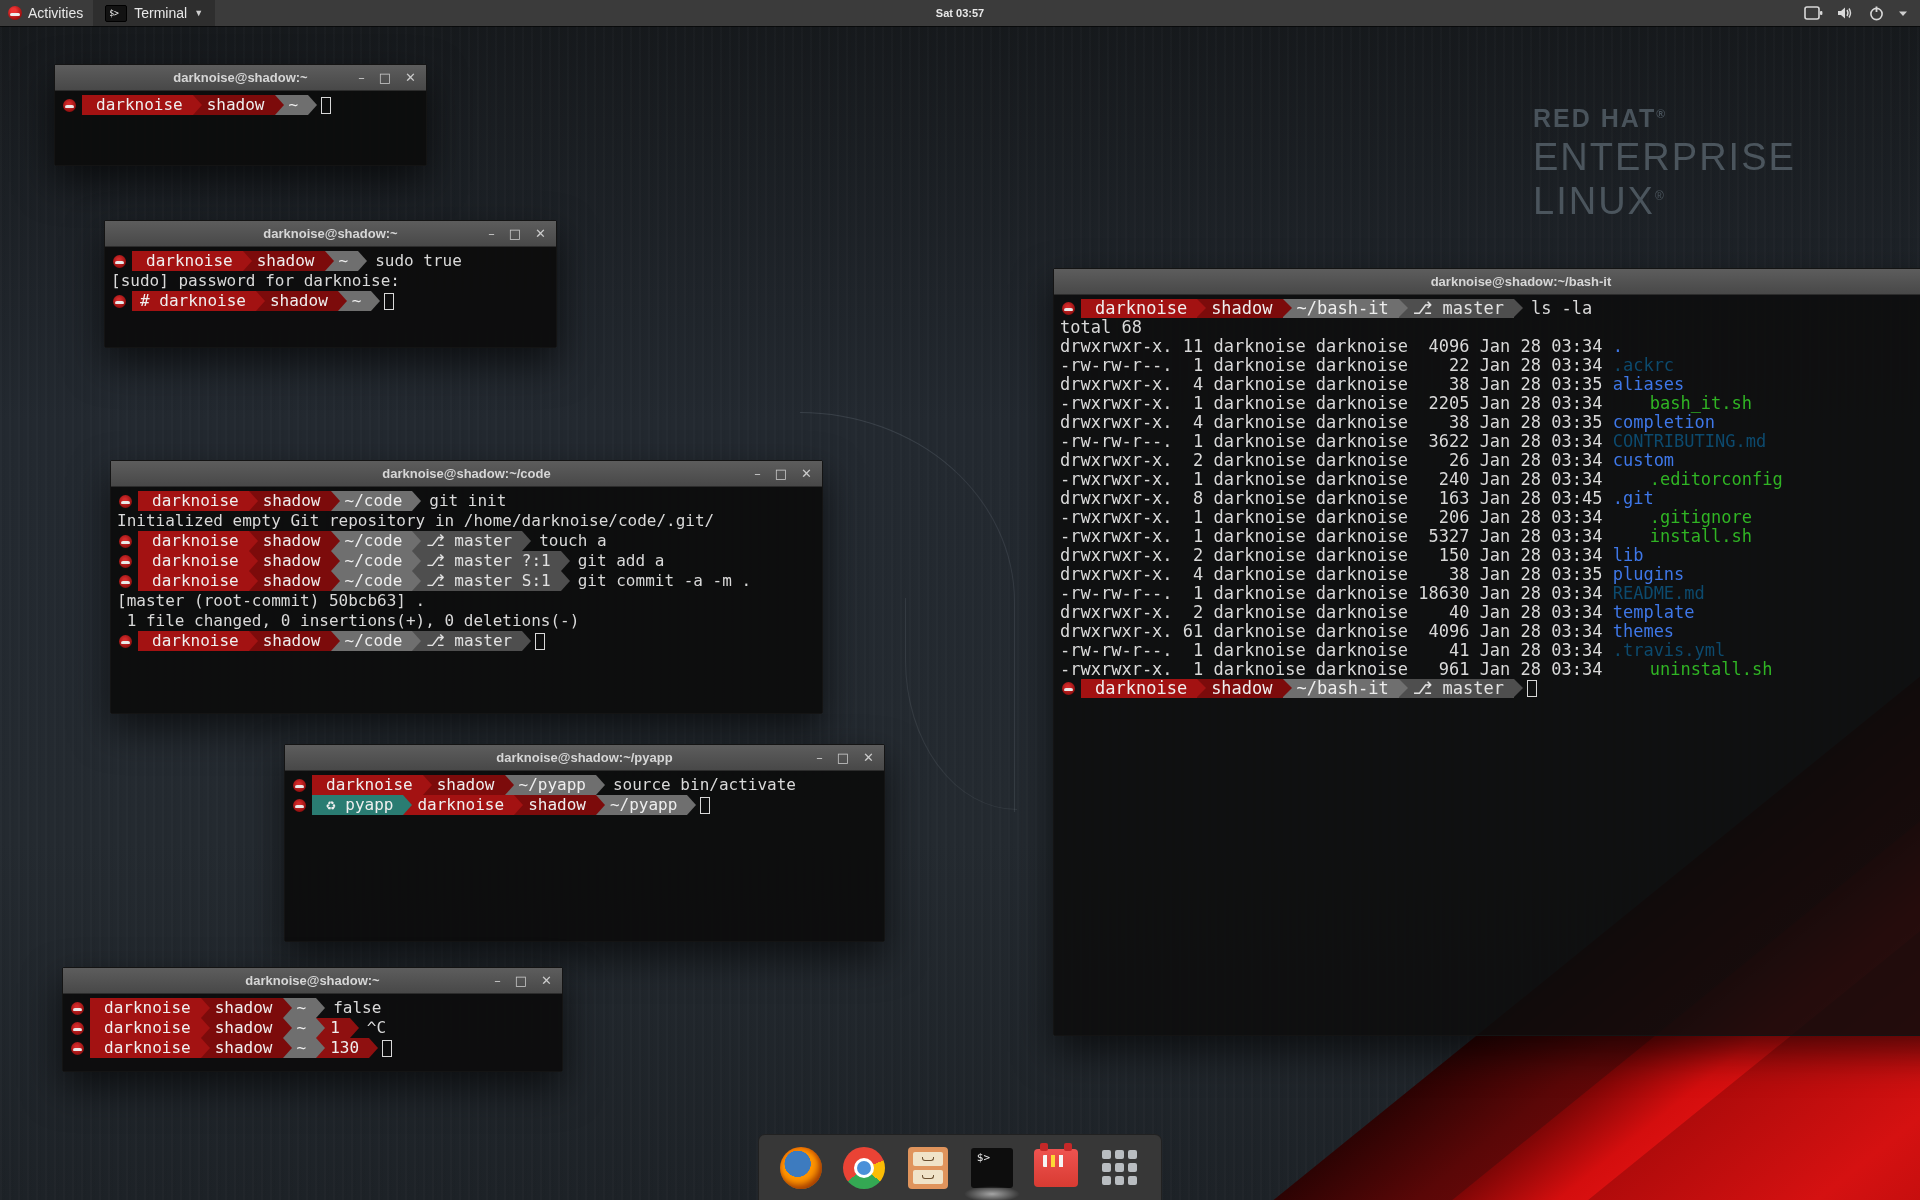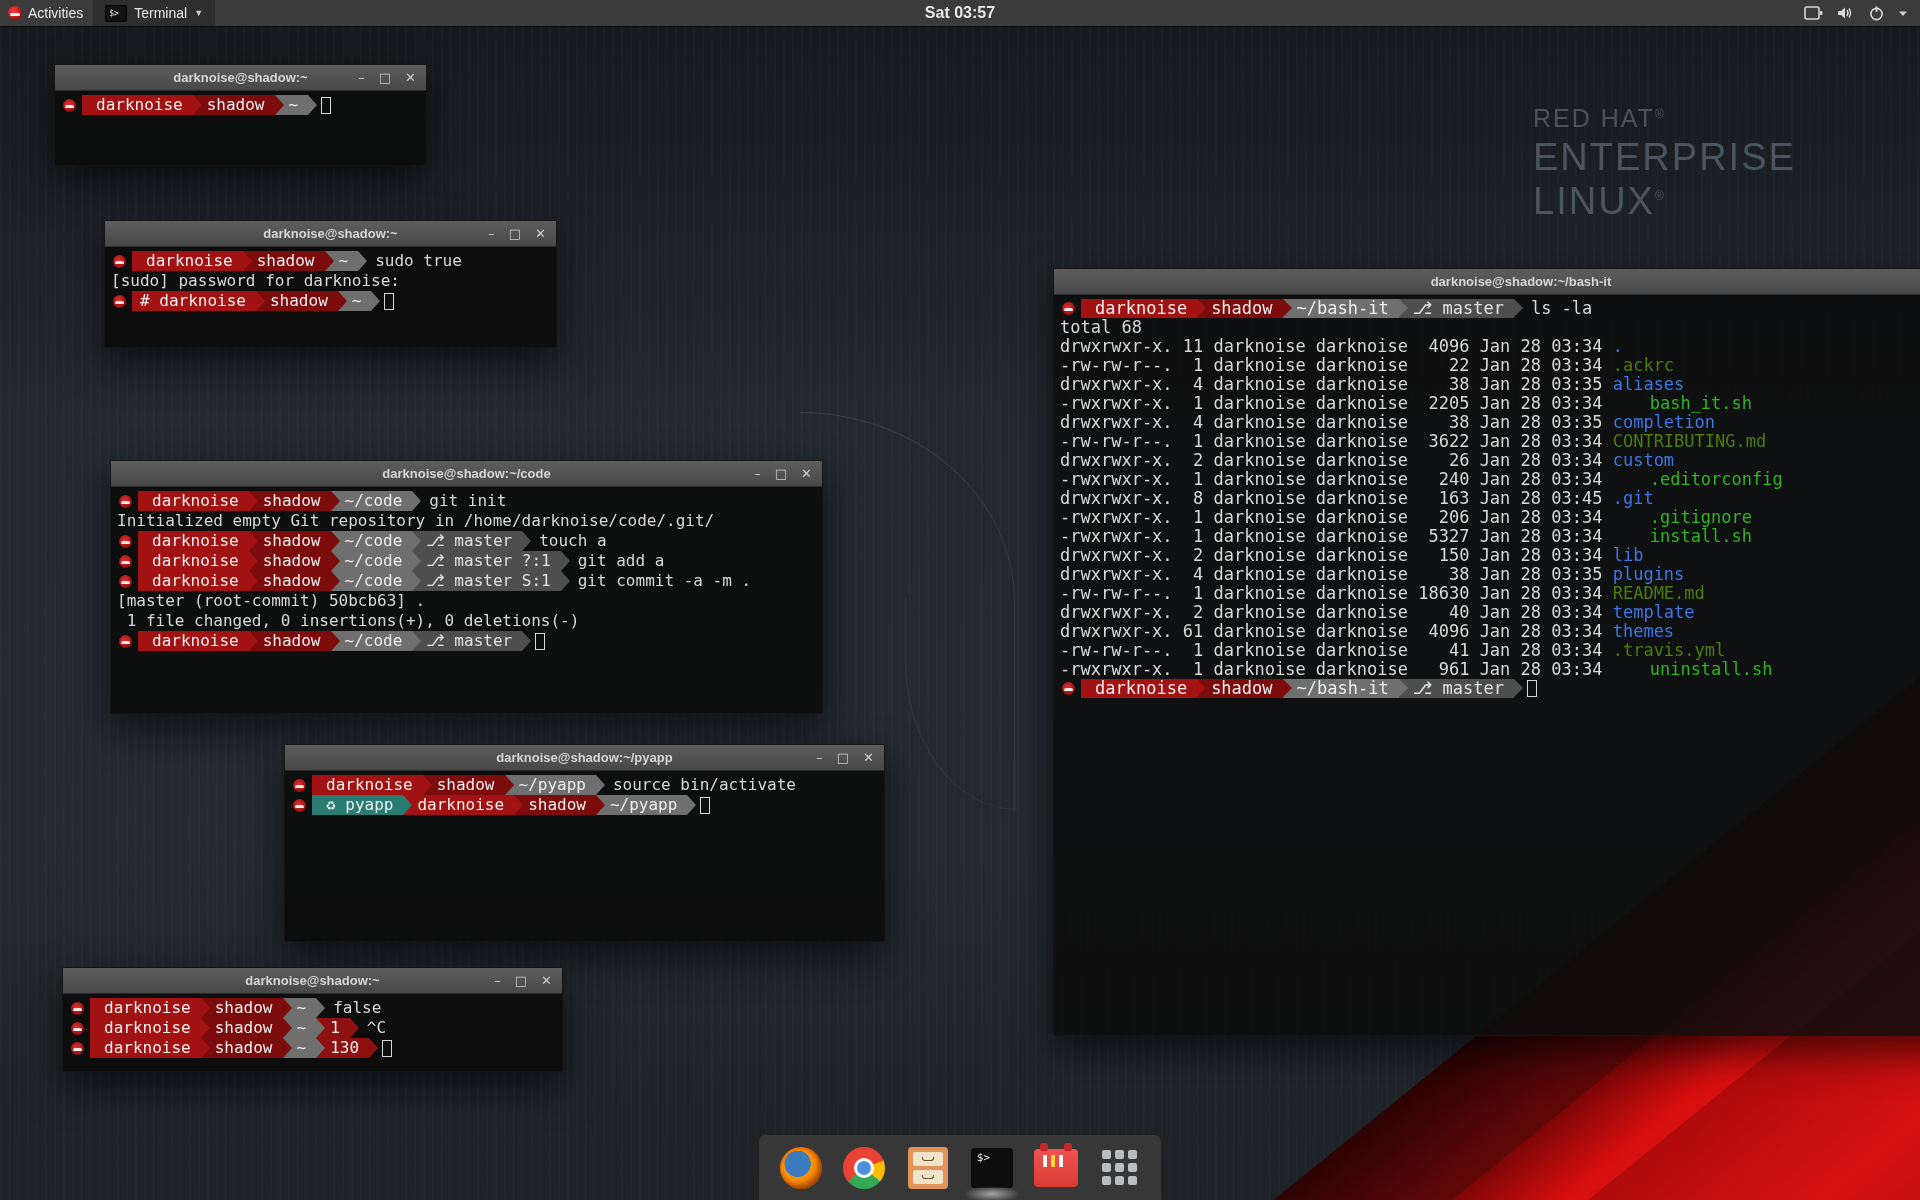--- a/index.html
+++ b/index.html
@@ -24,38 +24,38 @@
   .stripe { position:absolute; transform:rotate(-39deg); transform-origin:center; }
   .stripe-dark { width:1500px; height:300px; left:-40px; top:120px;
     background:linear-gradient(180deg,#2c0303 0%, #5a0707 30%, #6e0909 55%, #3c0404 100%); }
   .stripe-bright { width:1500px; height:190px; left:-140px; top:330px;
     background:linear-gradient(180deg,#7e0606 0%, #d40e0e 35%, #e01212 60%, #9c0808 100%); }
   .stripe-corner { width:1500px; height:240px; left:-230px; top:520px;
     background:linear-gradient(180deg,#b00b0b 0%, #d51111 60%, #c00d0d 100%); }
 
   
   .rhel-logo { position:absolute; left:1533px; top:104px; color:#49535b; user-select:none; }
-  .rhel-l1 { font-size:25px; font-weight:normal; letter-spacing:2px; }
+  .rhel-l1 { font-size:25px; font-weight:bold; letter-spacing:2px; }
   .rhel-l2 { font-size:38px; letter-spacing:2px; margin-top:3px; color:#4b555d; }
   .rhel-l3 { font-size:38px; letter-spacing:2px; margin-top:1px; color:#4b555d; }
   .reg { font-size:12px; vertical-align:super; }
 
   
   .topbar { position:absolute; left:0; top:0; width:1920px; height:26px; background:#3b3b3b;
     display:flex; align-items:center; font-size:14px; color:#e8e8e8; z-index:50;
     box-shadow:0 1px 0 rgba(0,0,0,0.6); }
   .tb-left { display:flex; align-items:center; height:100%; }
   .tb-activities { display:flex; align-items:center; gap:6px; padding:0 10px 0 8px; height:100%; cursor:pointer; }
   .hat-dot { width:14px; height:14px; border-radius:50%; background:radial-gradient(circle at 40% 35%, #e33 20%, #9c0f0f 70%); position:relative; }
   .hat-dot::after { content:""; position:absolute; left:2px; top:7px; width:10px; height:3px; background:#eee; border-radius:2px; }
   .tb-app { display:flex; align-items:center; gap:7px; padding:0 12px; height:100%; background:#2e2e2e; cursor:pointer; }
   .mini-term { width:22px; height:17px; background:#121212; border:1px solid #000; border-radius:2px;
     color:#eee; font-family:"DejaVu Sans Mono", monospace; font-size:8px; line-height:15px; padding-left:3px; }
   .tb-caret { font-size:9px; color:#cfcfcf; }
-  .tb-clock { position:absolute; left:0; right:0; text-align:center; font-weight:bold; font-size:16px; pointer-events:none; }
+  .tb-clock { position:absolute; left:0; right:0; text-align:center; font-weight:bold; font-size:11px; pointer-events:none; }
   .tb-clock span { pointer-events:auto; cursor:pointer; }
   .tb-right { margin-left:auto; display:flex; align-items:center; gap:14px; padding-right:12px; height:100%; cursor:pointer; }
   .tb-right svg { display:block; }
 
   
   .window { position:absolute; border:1px solid #141414; box-shadow:0 16px 38px rgba(0,0,0,0.6);
     display:flex; flex-direction:column; border-radius:2px; }
   .titlebar { height:26px; background:linear-gradient(180deg,#5d5d5d,#484848); display:flex; align-items:center;
     position:relative; border-bottom:1px solid #2c2c2c; flex:0 0 auto; cursor:default; }
   .title { position:absolute; left:0; right:0; text-align:center; font-size:13px; font-weight:bold; color:#d6d6d6; pointer-events:none; }
@@ -80,21 +80,21 @@
   .seg-user { background:var(--c-user); } .seg-user::after { border-left-color:var(--c-user); }
   .seg-host { background:var(--c-host); } .seg-host::after { border-left-color:var(--c-host); }
   .seg-path { background:var(--c-path); color:#eeeeee; } .seg-path::after { border-left-color:var(--c-path); }
   .seg-branch { background:var(--c-branch); color:#e2e2e2; } .seg-branch::after { border-left-color:var(--c-branch); }
   .seg-exit { background:var(--c-exit); } .seg-exit::after { border-left-color:var(--c-exit); }
   .seg-venv { background:var(--c-venv); } .seg-venv::after { border-left-color:var(--c-venv); }
   .cmd { margin-left:17px; }
   .cursor { display:inline-block; width:10px; height:17px; border:1px solid #d8d8d8; margin-left:13px; background:transparent; }
   .fname-dir { color:var(--c-dir); }
   .fname-exec { color:var(--c-exec);margin-left:37px; }
-  .fname-file { color:#4d7c0f; }
+  .fname-file { color:#0c4a6e; }
 
   
   .win1 { left:54px;  top:64px;  width:373px; height:102px; }
   .win2 { left:104px; top:220px; width:453px; height:128px; }
   .win3 { left:110px; top:460px; width:713px; height:254px; }
   .win4 { left:284px; top:744px; width:601px; height:198px; }
   .win5 { left:62px;  top:967px; width:501px; height:105px; }
   .win6 { left:1053px;top:268px; width:936px; height:768px; }
 
   

